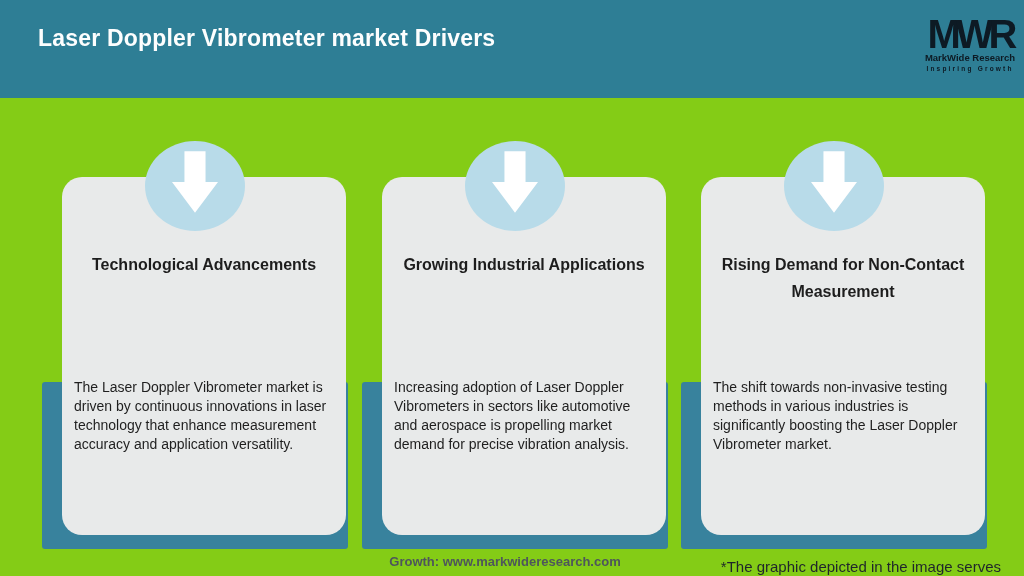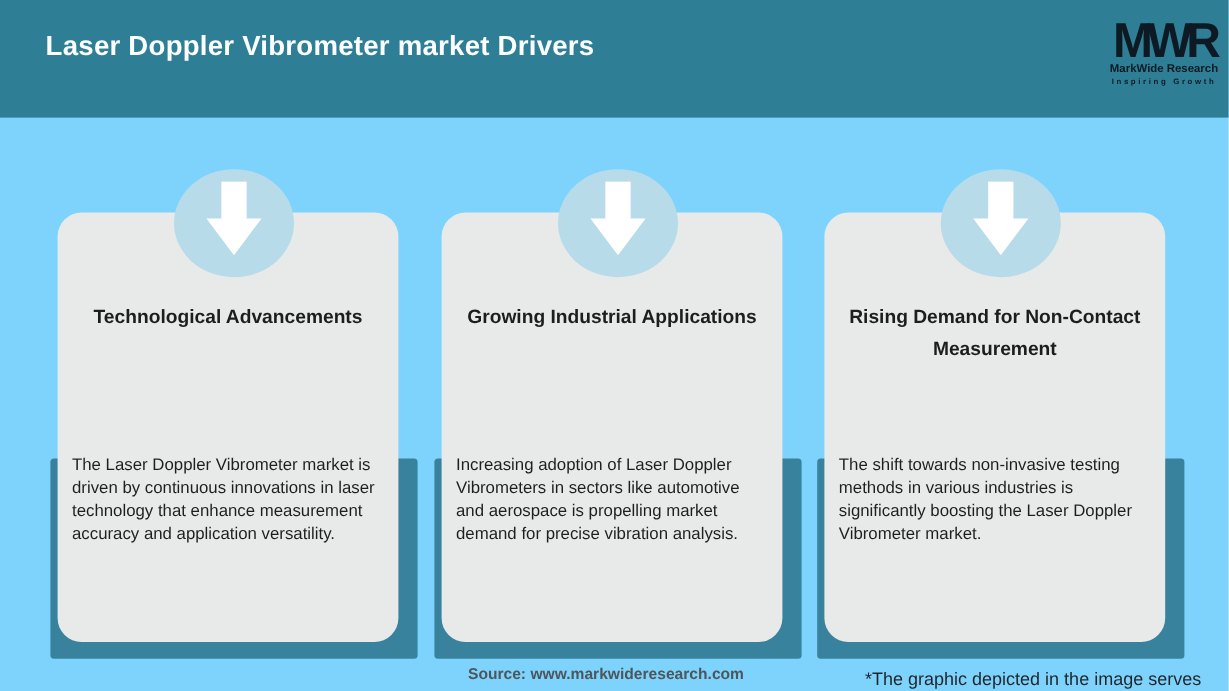--- a/index.html
+++ b/index.html
@@ -3,21 +3,21 @@
 <meta charset="utf-8">
 <style>
   * { margin: 0; padding: 0; box-sizing: border-box; }
   html, body { background: #ffffff; }
   body { font-family: "Liberation Sans", "DejaVu Sans", sans-serif; }
 
   .canvas {
     position: relative;
     width: 1024px;
     height: 576px;
-    background: #7dd3fc;
+    background: #84cc16;
     overflow: hidden;
   }
 
   
   .topbar {
     position: absolute;
     left: 0; top: 0;
     width: 1024px; height: 98px;
     background: #2e7e95;
   }
@@ -71,21 +71,21 @@
 
   .card-shadow {
     position: absolute;
     left: 0; top: 382px;
     width: 306px; height: 167px;
     background: #38829d;
     border-radius: 3px;
   }
   .card {
     position: absolute;
-    left: 6px; top: 177px;
+    left: 20px; top: 177px;
     width: 284px; height: 358px;
     background: #e8eaea;
     border-radius: 20px;
     padding: 74px 10px 0 10px;
   }
   .card-title {
     display: block;
     min-height: 82px;
     max-width: 248px;
     margin: 0 auto;
@@ -183,16 +183,16 @@
       <h2 class="card-title">Rising Demand for Non-Contact Measurement</h2>
       <p class="card-body">The shift towards non-invasive testing methods in various industries is significantly boosting the Laser Doppler Vibrometer market.</p>
     </div>
     <div class="badge">
       <svg width="46" height="62" viewBox="0 0 48 64">
         <polygon points="13,0 35,0 35,32 48,32 24,64 0,32 13,32" fill="#ffffff"></polygon>
       </svg>
     </div>
   </section>
 
-  <div class="source-line">Source: www.markwideresearch.com</div>
+  <div class="source-line">Growth: www.markwideresearch.com</div>
   <div class="disclaimer">*The graphic depicted in the image serves solely for illustrative purposes</div>
 
 </div>
 
 </body></html>

